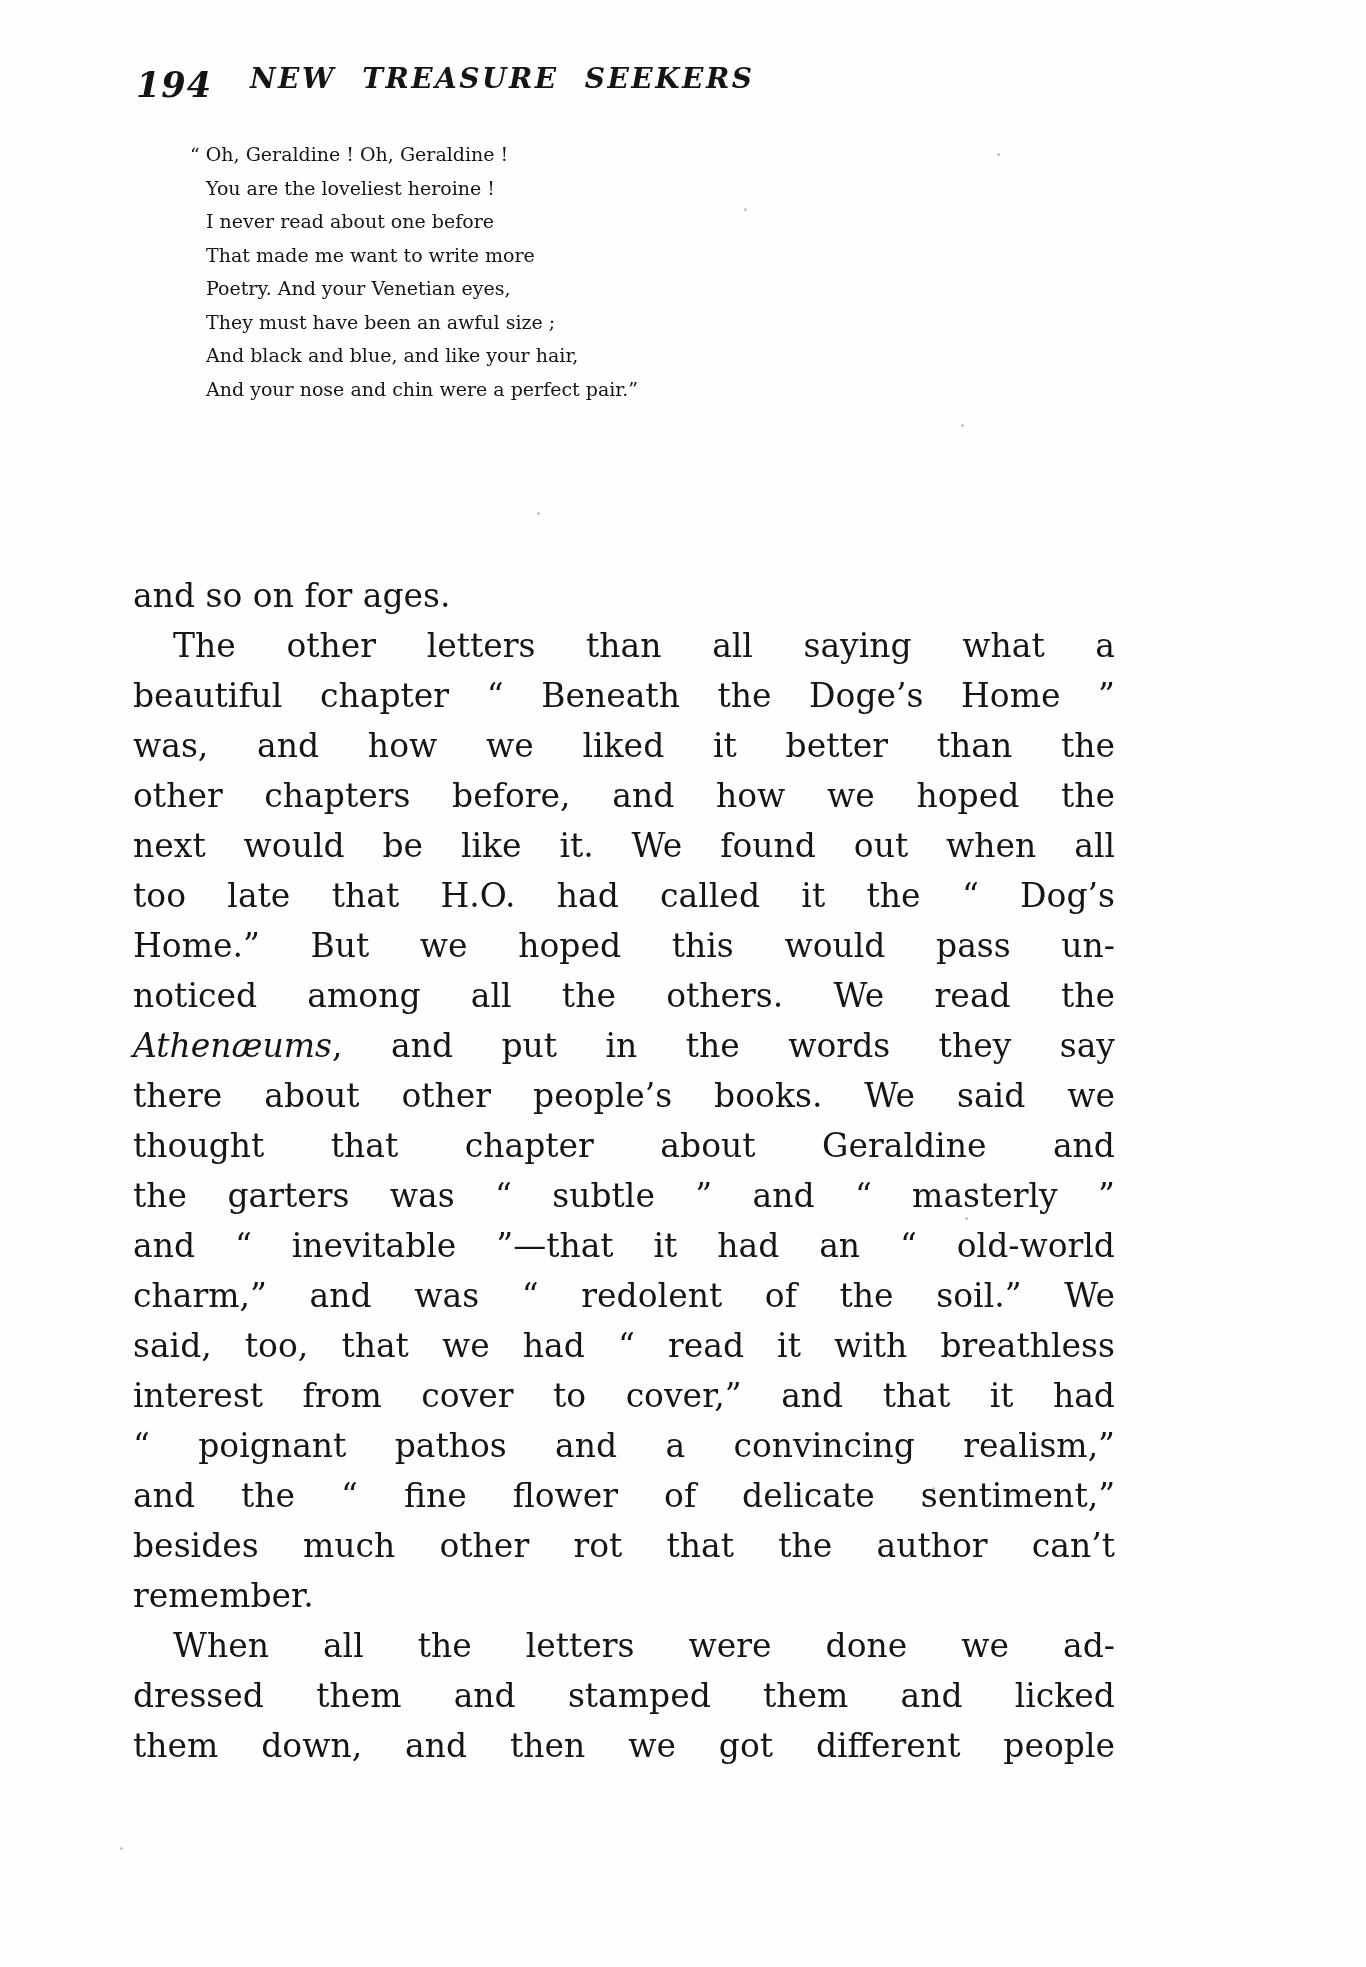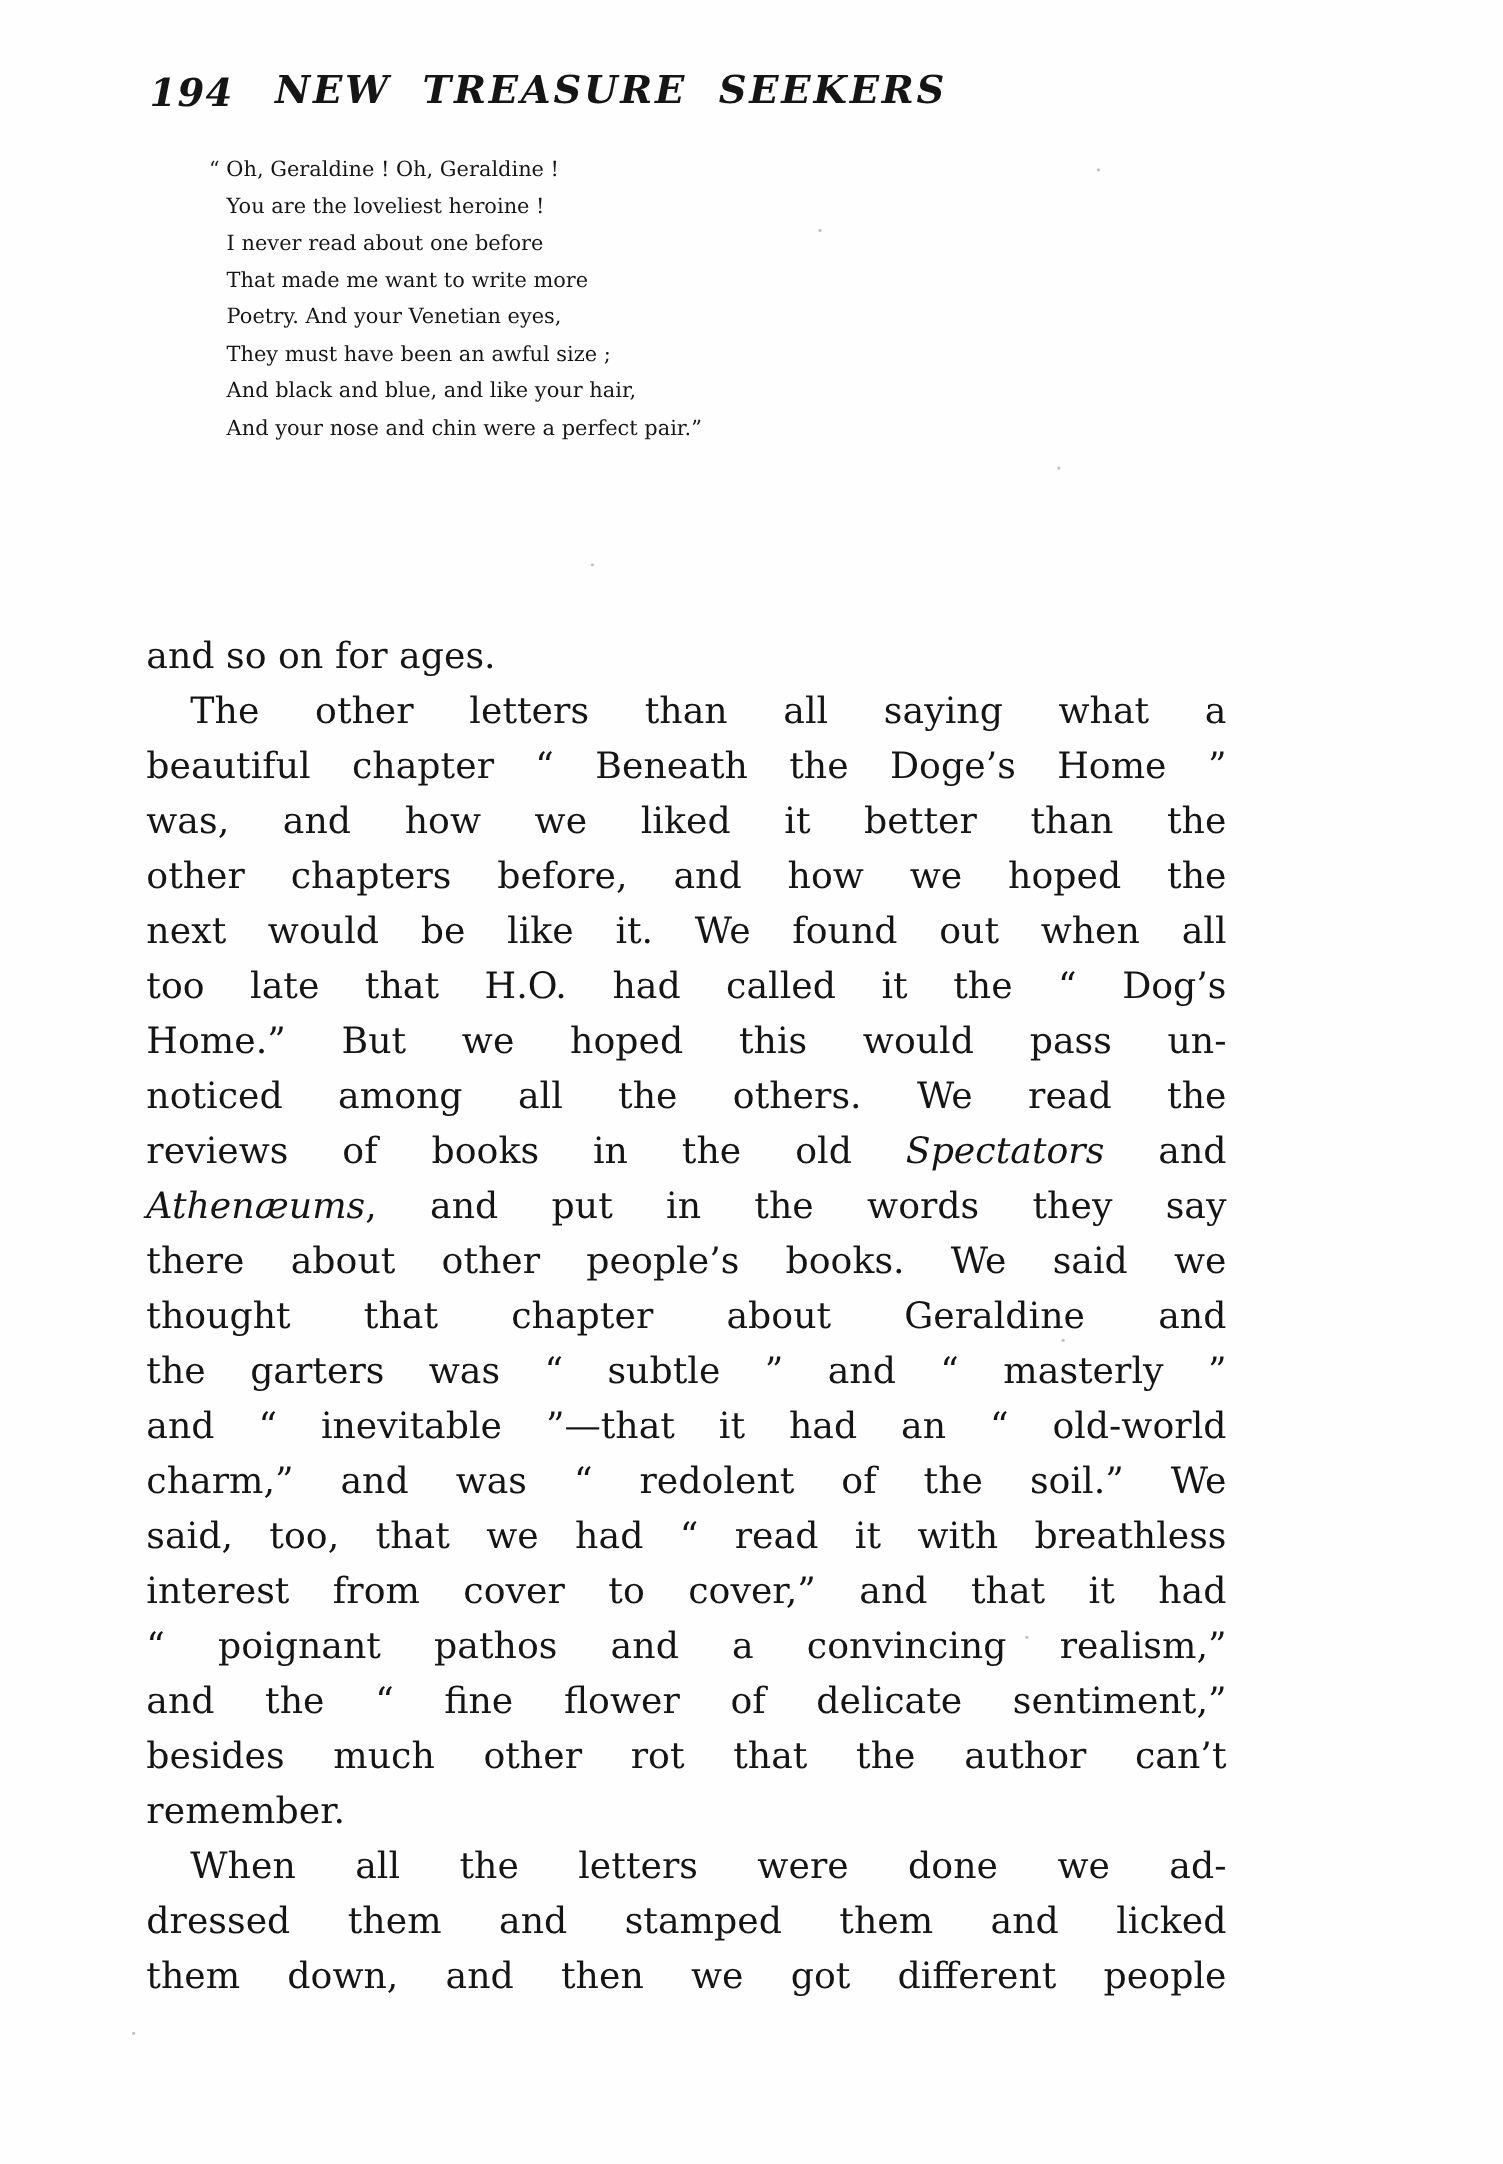--- a/index.html
+++ b/index.html
@@ -23,21 +23,21 @@
     left: 136px;
     top: 2px;
     font-size: 35px;
     font-weight: 600;
     letter-spacing: 1px;
   }
   .header-title {
     position: absolute;
     left: 250px;
     top: 0;
-    font-size: 35px;
+    font-size: 28px;
     font-weight: 600;
     letter-spacing: 2.5px;
     word-spacing: 14px;
     white-space: nowrap;
   }
   
   .poem {
     position: absolute;
     left: 190px;
     top: 138px;
@@ -100,21 +100,20 @@
   <div class="body-text">
     <div class="line">and so on for ages.</div>
     <div class="line just indent">The other letters than all saying what a</div>
     <div class="line just">beautiful chapter “ Beneath the Doge’s Home ”</div>
     <div class="line just">was, and how we liked it better than the</div>
     <div class="line just">other chapters before, and how we hoped the</div>
     <div class="line just">next would be like it.  We found out when all</div>
     <div class="line just">too late that H.O. had called it the “ Dog’s</div>
     <div class="line just">Home.”  But we hoped this would pass un-</div>
     <div class="line just">noticed among all the others.  We read the</div>
-    <div class="line just"><span>reviews of books in the old </span><span class="italic">Spectators</span><span> and</span></div>
     <div class="line just"><span class="italic">Athenæums</span><span>, and put in the words they say</span></div>
     <div class="line just">there about other people’s books.  We said we</div>
     <div class="line just">thought that chapter about Geraldine and</div>
     <div class="line just">the garters was “ subtle ” and “ masterly ”</div>
     <div class="line just">and “ inevitable ”—that it had an “ old-world</div>
     <div class="line just">charm,” and was “ redolent of the soil.”  We</div>
     <div class="line just">said, too, that we had “ read it with breathless</div>
     <div class="line just">interest from cover to cover,” and that it had</div>
     <div class="line just">“ poignant pathos and a convincing realism,”</div>
     <div class="line just">and the “ fine flower of delicate sentiment,”</div>

